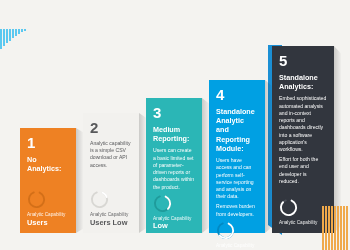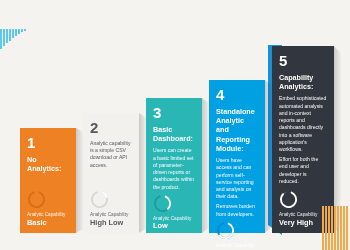--- a/index.html
+++ b/index.html
@@ -118,42 +118,42 @@
     <div class="shadow-fold"></div>
     <div class="num">1</div>
     <div class="heading">No Analytics:</div>
     <div class="spacer"></div>
     <div class="gauge">
         <svg width="19" height="19" viewBox="0 0 19 19">
           <circle cx="9.5" cy="9.5" r="7.6" fill="none" stroke="#d36f18" stroke-width="1.9" stroke-linecap="round" stroke-dasharray="41.54442125107143 47.752208334564855" transform="rotate(-66 9.5 9.5)"></circle>
         </svg>
       </div>
     <div class="cap-label">Analytic Capability</div>
-    <div class="cap-value">Basic</div>
+    <div class="cap-value">Users</div>
   </div>
 
   <div class="card" id="card-1" style="left: 83px; top: 113px; width: 56px; height: 120px; background: rgb(242, 241, 238); color: rgb(88, 89, 91);">
     <div class="shadow-fold"></div>
     <div class="num">2</div>
     <div class="bodytext">Analytic capability is a simple CSV download or API access.</div>
     <div class="spacer"></div>
     <div class="gauge">
         <svg width="19" height="19" viewBox="0 0 19 19">
           <circle cx="9.5" cy="9.5" r="7.6" fill="none" stroke="#d8d7d3" stroke-width="1.9" stroke-linecap="round" stroke-dasharray="41.54442125107143 47.752208334564855" transform="rotate(-66 9.5 9.5)"></circle>
           <circle cx="9.5" cy="9.5" r="7.6" fill="none" stroke="#ffffff" stroke-width="1.9" stroke-linecap="round" stroke-dasharray="6.231663187660714 47.752208334564855" transform="rotate(-66 9.5 9.5)"></circle>
         </svg>
       </div>
     <div class="cap-label">Analytic Capability</div>
-    <div class="cap-value">High Low</div>
+    <div class="cap-value">Users Low</div>
   </div>
 
   <div class="card" id="card-2" style="left: 146px; top: 98px; width: 56px; height: 135px; background: rgb(43, 182, 182); color: rgb(255, 255, 255);">
     <div class="shadow-fold"></div>
     <div class="num">3</div>
-    <div class="heading">Basic Dashboard:</div>
+    <div class="heading">Medium Reporting:</div>
     <div class="bodytext">Users can create a basic limited set of parameter-driven reports or dashboards within the product.</div>
     <div class="spacer"></div>
     <div class="gauge">
         <svg width="19" height="19" viewBox="0 0 19 19">
           <circle cx="9.5" cy="9.5" r="7.6" fill="none" stroke="#1f9b9b" stroke-width="1.9" stroke-linecap="round" stroke-dasharray="41.54442125107143 47.752208334564855" transform="rotate(-66 9.5 9.5)"></circle>
           <circle cx="9.5" cy="9.5" r="7.6" fill="none" stroke="#ffffff" stroke-width="1.9" stroke-linecap="round" stroke-dasharray="14.540547437874999 47.752208334564855" transform="rotate(-66 9.5 9.5)"></circle>
         </svg>
       </div>
     <div class="cap-label">Analytic Capability</div>
     <div class="cap-value">Low</div>
@@ -172,32 +172,31 @@
           <circle cx="9.5" cy="9.5" r="7.6" fill="none" stroke="#ffffff" stroke-width="1.9" stroke-linecap="round" stroke-dasharray="27.003873813196428 47.752208334564855" transform="rotate(-66 9.5 9.5)"></circle>
         </svg>
       </div>
     <div class="cap-label">Analytic Capability</div>
     <div class="cap-value">Medium - High</div>
   </div>
 
   <div class="card" id="card-4" style="left: 272px; top: 46px; width: 62px; height: 187px; background: rgb(50, 54, 62); color: rgb(255, 255, 255);">
     <div class="shadow-fold"></div>
     <div class="num">5</div>
-    <div class="heading">Capability Analytics:</div>
+    <div class="heading">Standalone Analytics:</div>
     <div class="bodytext">Embed sophisticated automated analysis and in-context reports and dashboards directly into a software application's workflows.</div>
     <div class="bodytext">Effort for both the end user and developer is reduced.</div>
     <div class="spacer"></div>
     <div class="gauge">
         <svg width="19" height="19" viewBox="0 0 19 19">
           <circle cx="9.5" cy="9.5" r="7.6" fill="none" stroke="#4a4e56" stroke-width="1.9" stroke-linecap="round" stroke-dasharray="41.54442125107143 47.752208334564855" transform="rotate(-66 9.5 9.5)"></circle>
           <circle cx="9.5" cy="9.5" r="7.6" fill="none" stroke="#ffffff" stroke-width="1.9" stroke-linecap="round" stroke-dasharray="38.220867550985716 47.752208334564855" transform="rotate(-66 9.5 9.5)"></circle>
         </svg>
       </div>
     <div class="cap-label">Analytic Capability</div>
-    <div class="cap-value">Very High</div>
   </div>
 
   <div class="stripes" id="stripes-bottom-right">
       <i style="height: 44px; background: rgb(240, 169, 74);"></i>
       <i style="height: 44px; background: rgb(240, 169, 74);"></i>
       <i style="height: 44px; background: rgb(240, 169, 74);"></i>
       <i style="height: 44px; background: rgb(240, 169, 74);"></i>
       <i style="height: 44px; background: rgb(240, 169, 74);"></i>
       <i style="height: 44px; background: rgb(240, 169, 74);"></i>
       <i style="height: 44px; background: rgb(240, 169, 74);"></i>

